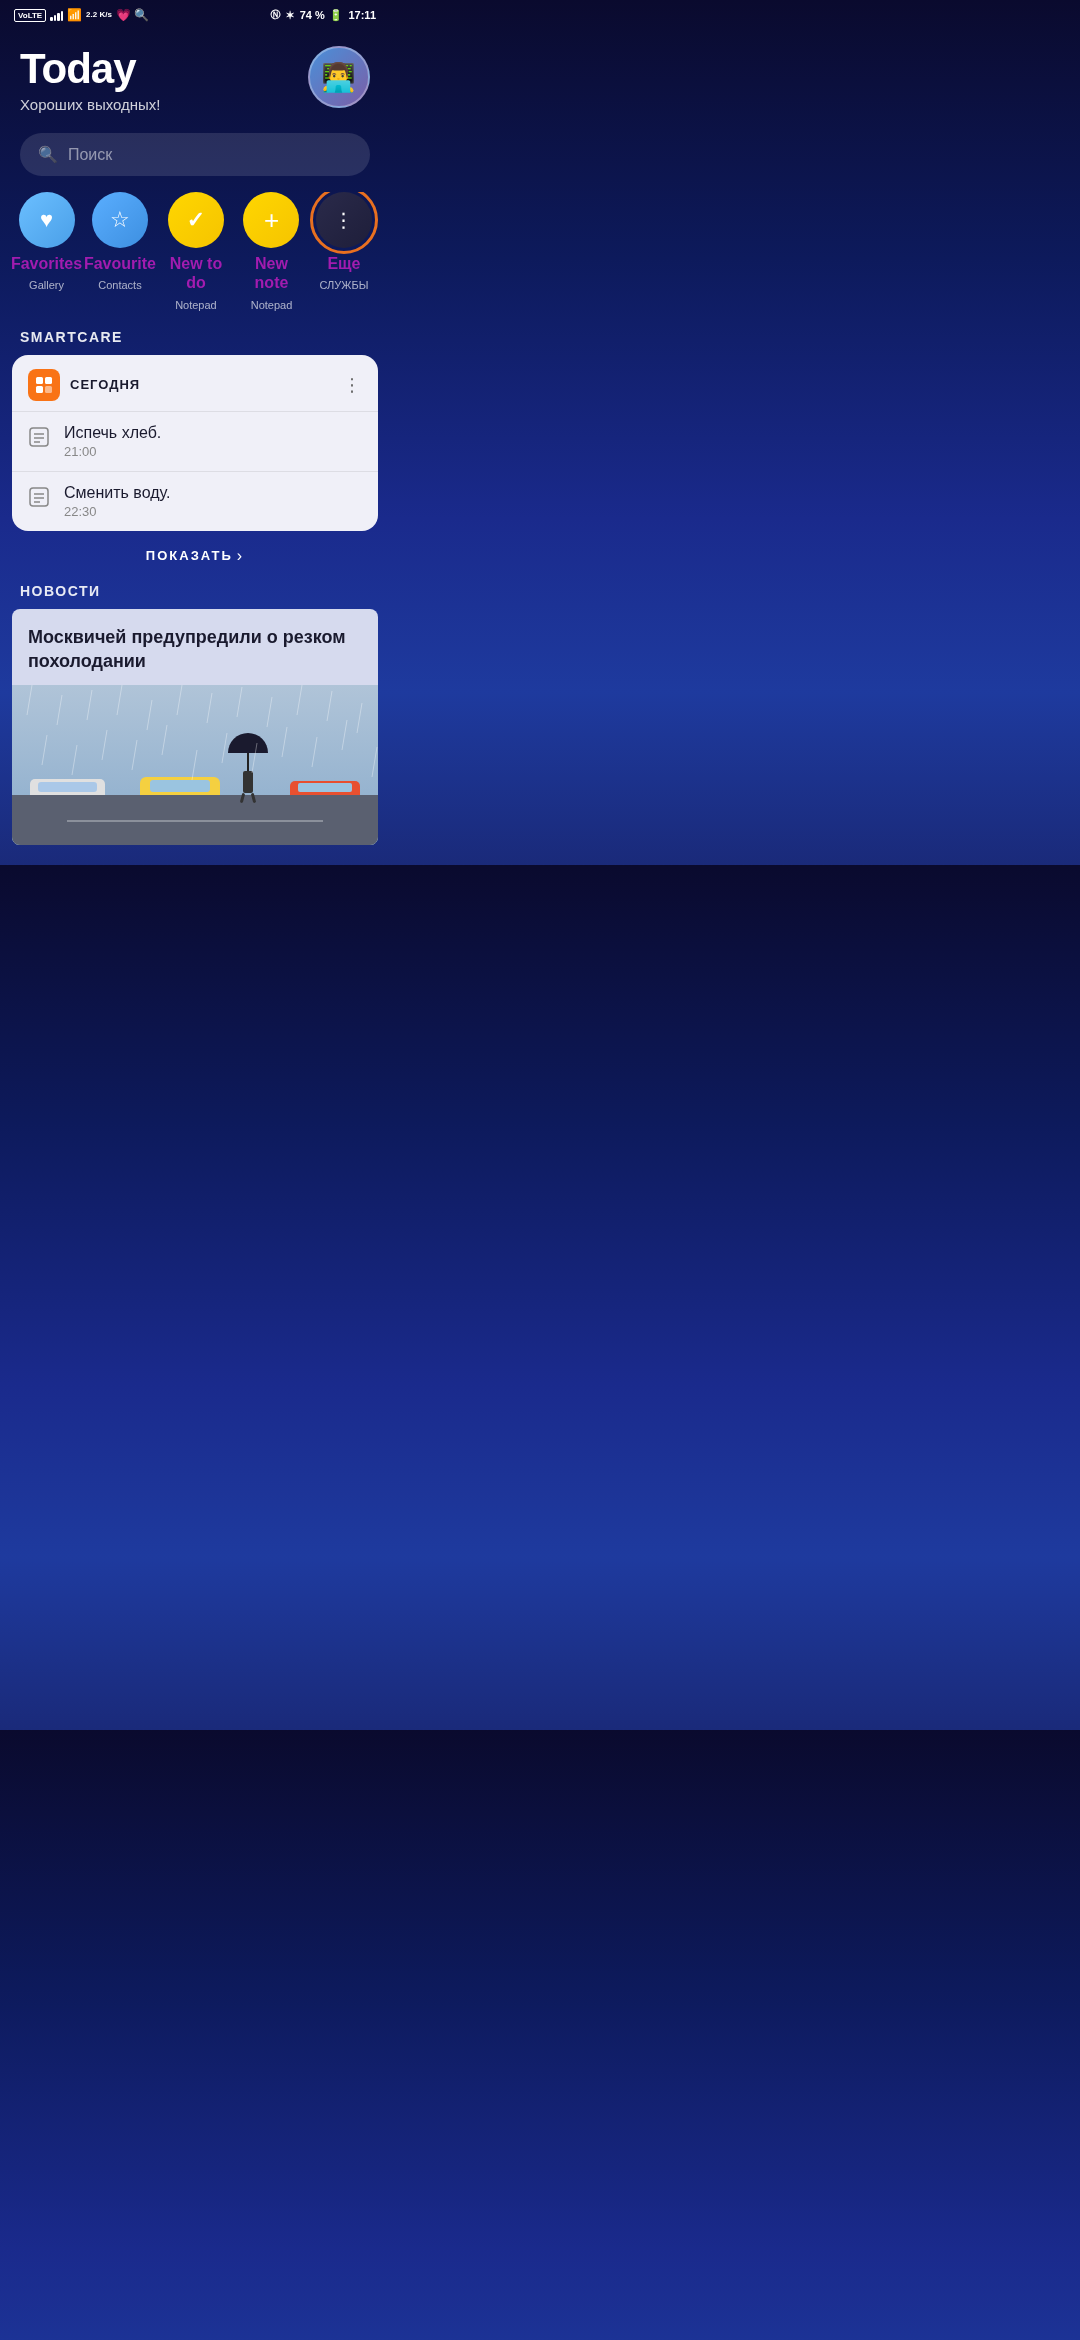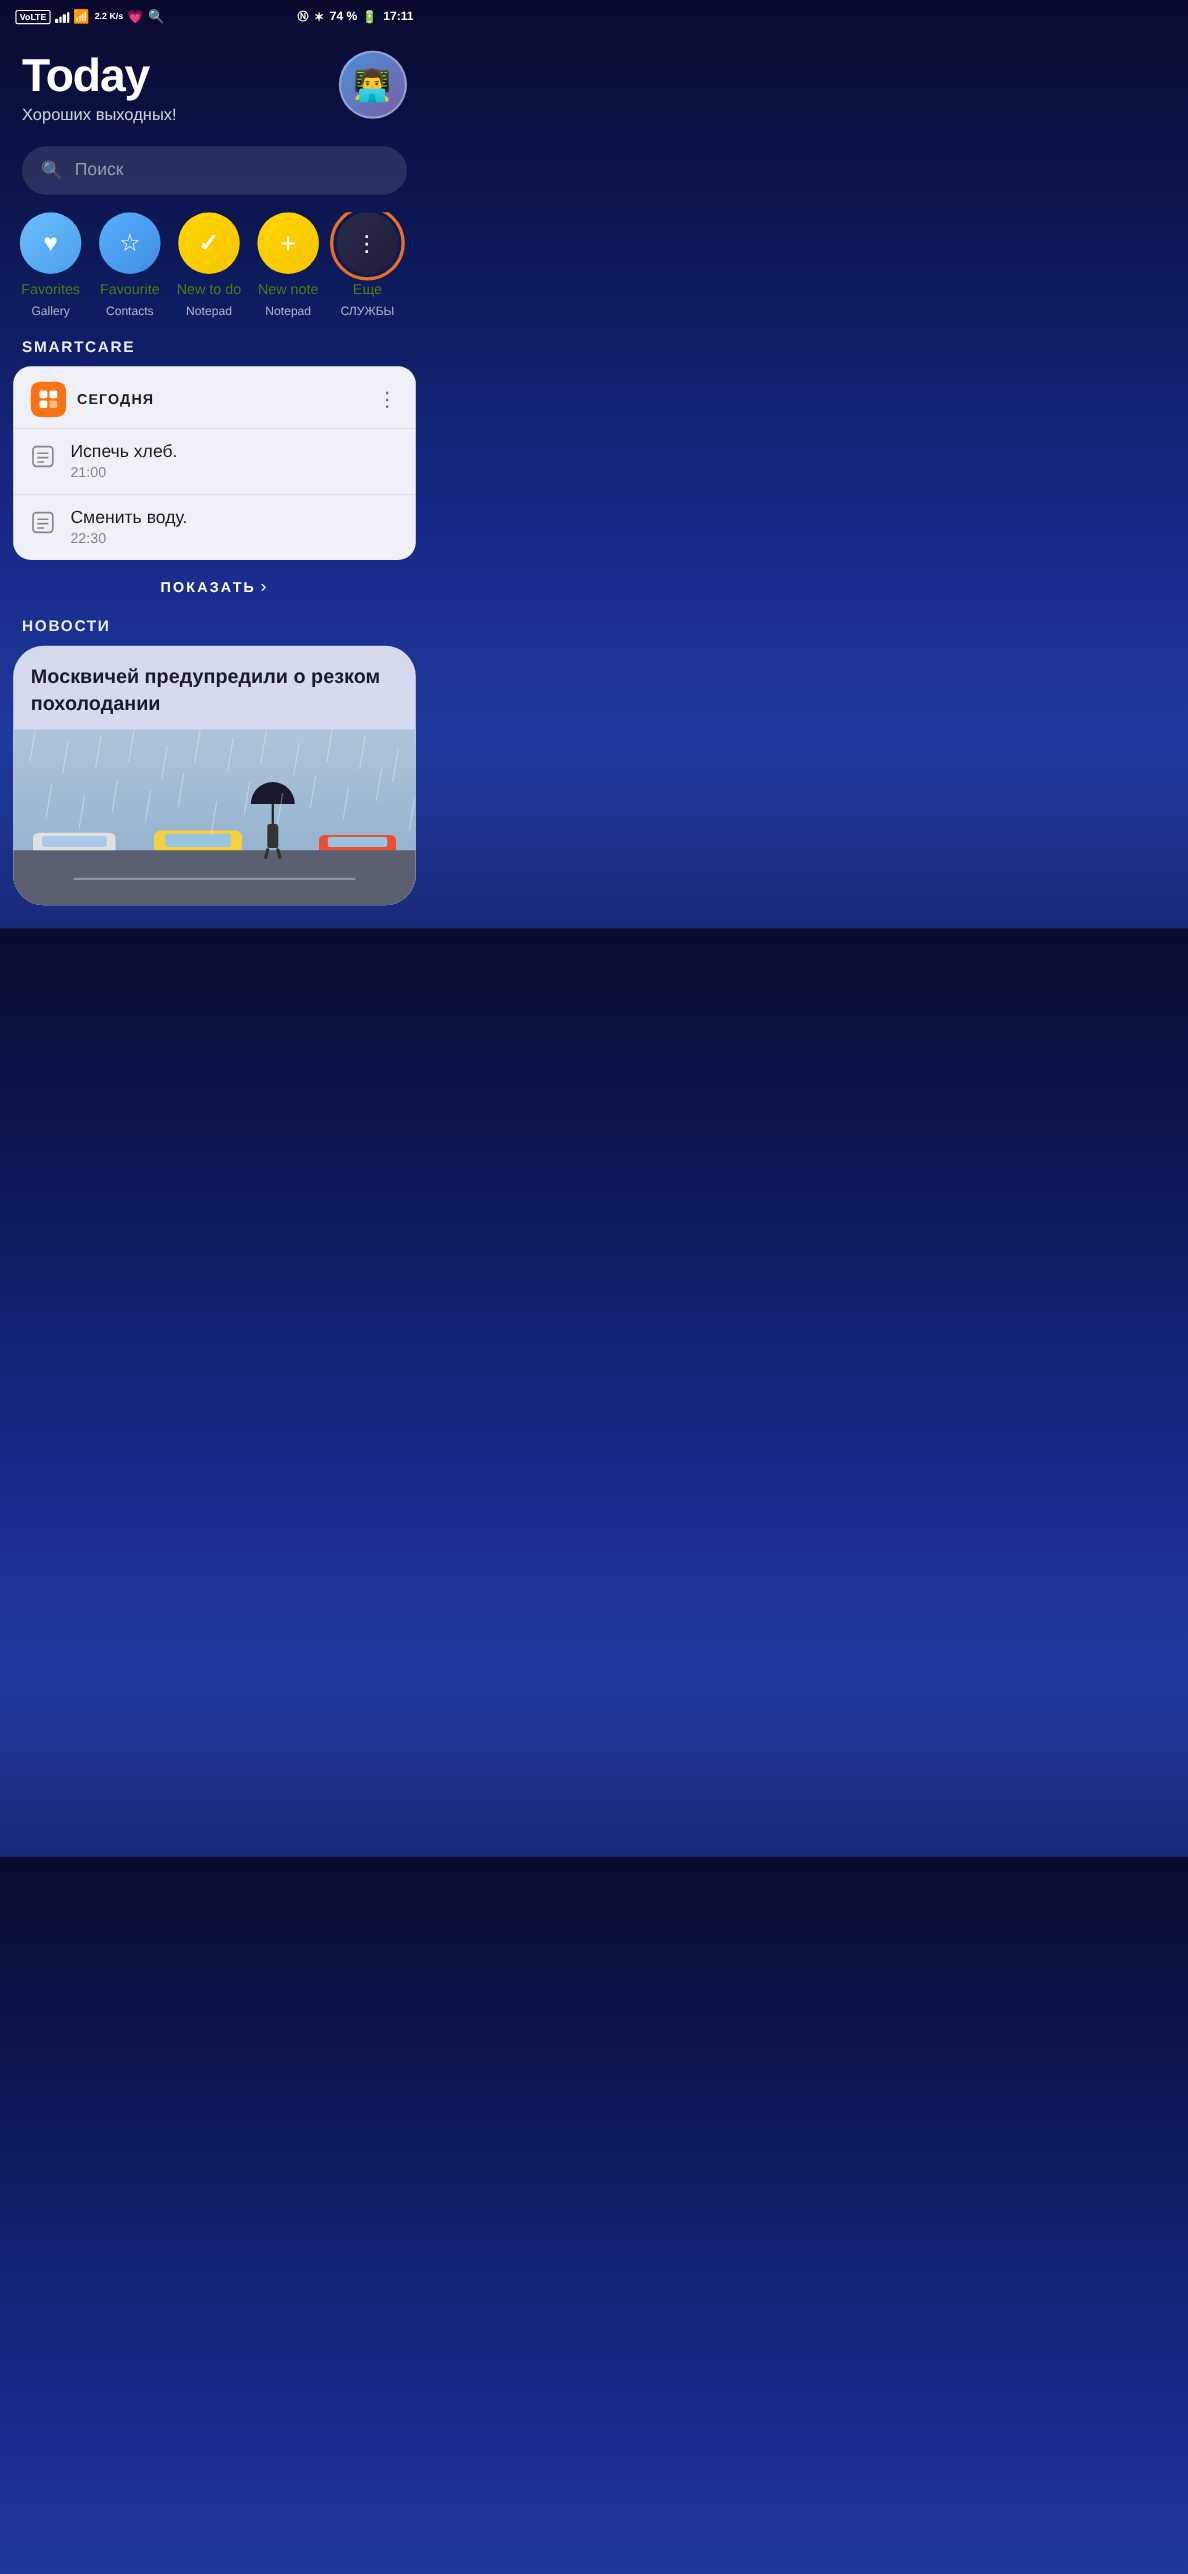--- a/index.html
+++ b/index.html
@@ -174,24 +174,24 @@
     }
 
     .more-circle-ring {
       position: absolute;
       inset: -6px;
       border: 3px solid #e87020;
       border-radius: 50%;
     }
 
     .quick-action-label {
-      font-size: 13px;
-      color: #4d7c0f;
+      font-size: 16px;
+      color: #a21caf;
       text-align: center;
-      font-weight: 400;
+      font-weight: 700;
       line-height: 1.2;
     }
 
     .quick-action-sublabel {
       font-size: 11px;
       color: rgba(255,255,255,0.65);
       text-align: center;
     }
 
     .section-title {
@@ -297,21 +297,21 @@
       font-size: 14px;
       font-weight: 800;
       letter-spacing: 1.5px;
       color: rgba(255,255,255,0.9);
       padding: 6px 20px 10px;
     }
 
     .news-card {
       margin: 0 12px 20px;
       background: rgba(230, 232, 245, 0.92);
-      border-radius: 28px;
+      border-radius: 8px;
       overflow: hidden;
       color: #1a1a2e;
     }
 
     .news-headline {
       font-size: 18px;
       font-weight: 600;
       color: #1a1a2e;
       padding: 16px 16px 12px;
       line-height: 1.35;

